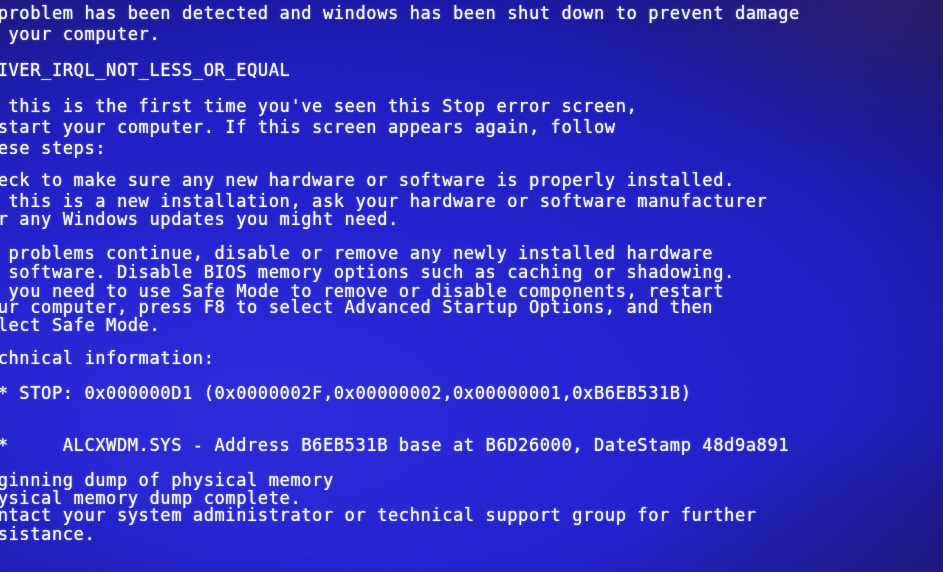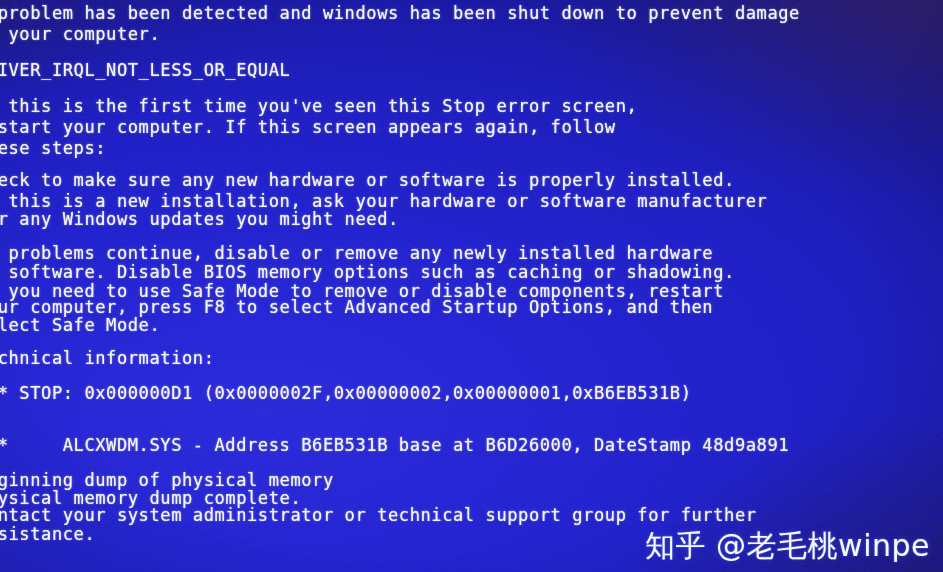--- a/index.html
+++ b/index.html
@@ -179,15 +179,14 @@
     <div class="line" style="top:435px;">***     ALCXWDM.SYS - Address B6EB531B base at B6D26000, DateStamp 48d9a891</div>
 
     
     <div class="line" style="top:470px;">Beginning dump of physical memory</div>
     <div class="line" style="top:488px;">Physical memory dump complete.</div>
     <div class="line" style="top:505px;">Contact your system administrator or technical support group for further</div>
     <div class="line" style="top:524px;">assistance.</div>
 
   </div>
 
-  <div class="watermark">知乎 @老毛桃winpe</div>
 
 </div>
 
 </body></html>

